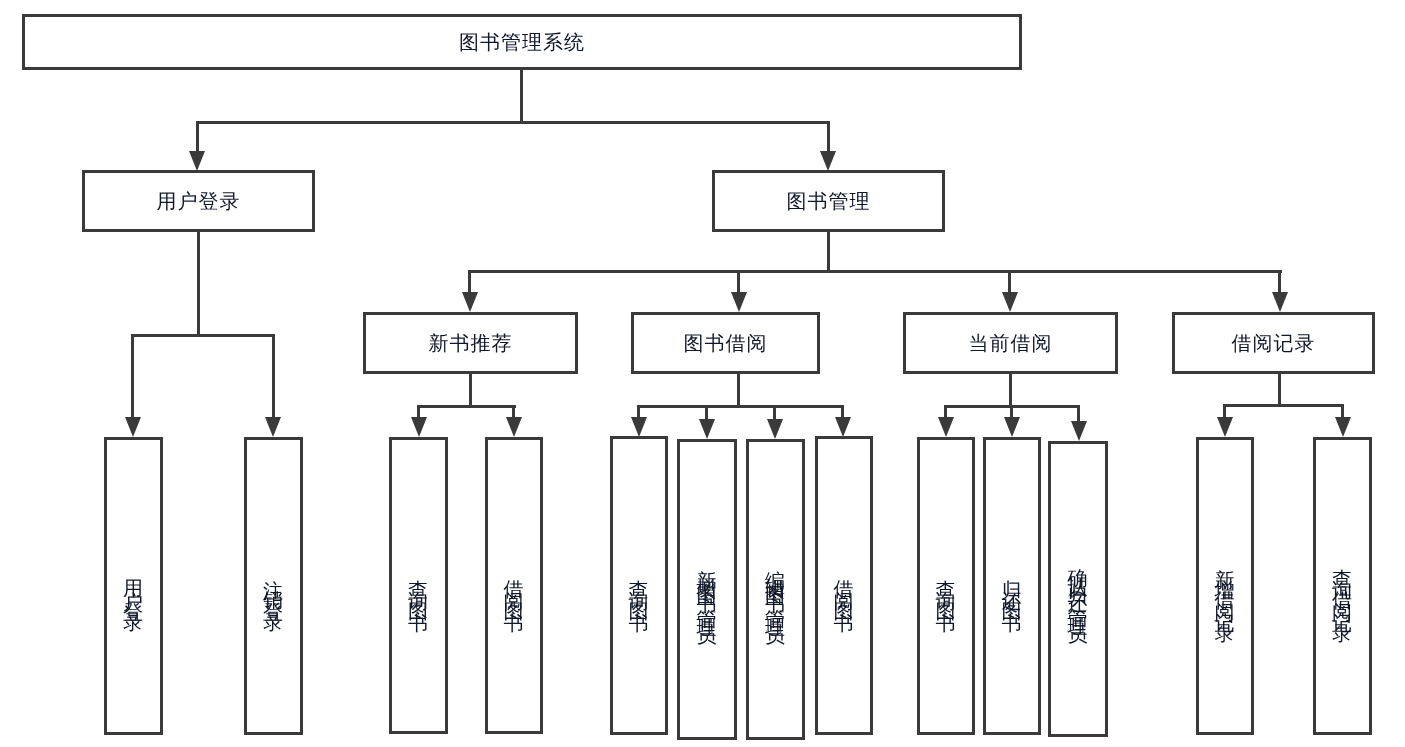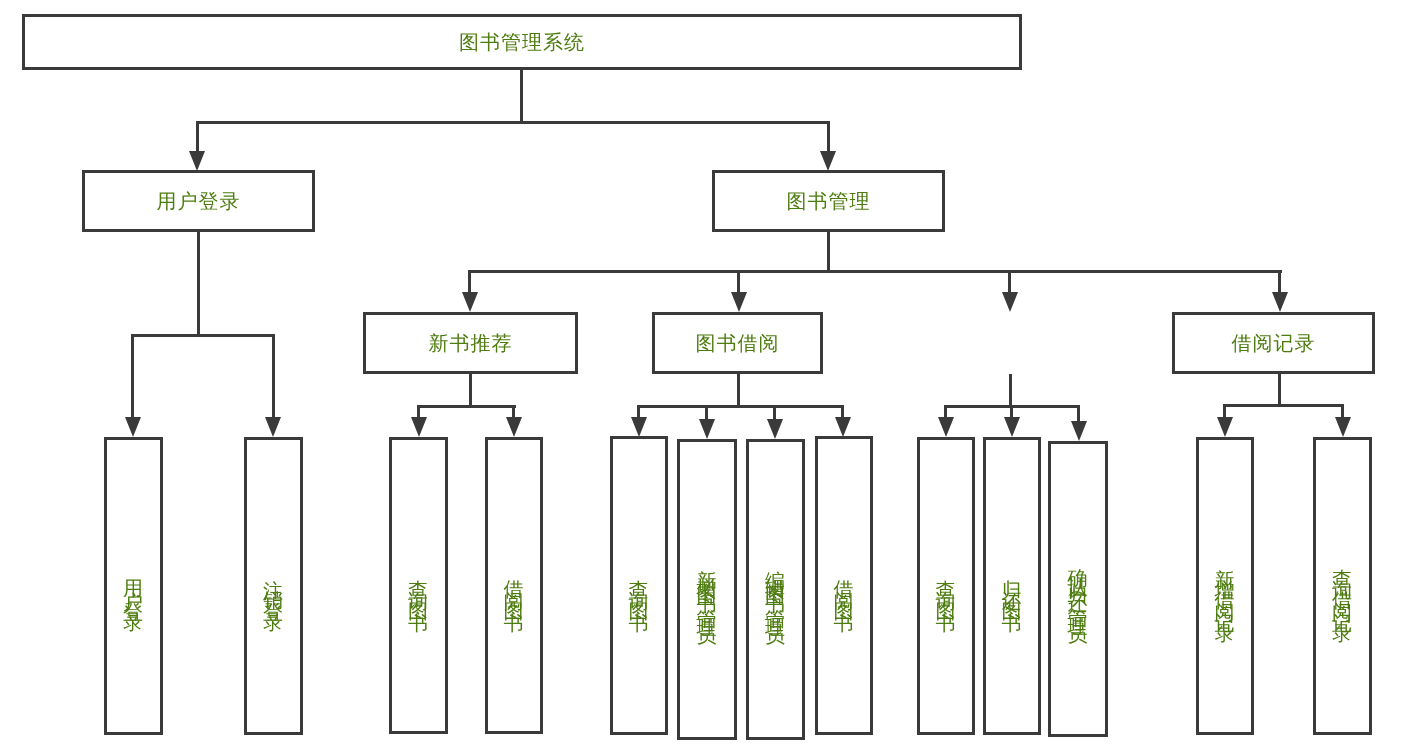--- a/index.html
+++ b/index.html
@@ -8,21 +8,21 @@
     width:1405px;height:747px;
     background:#ffffff;
     font-family:"Liberation Sans","DejaVu Sans",sans-serif;
     overflow:hidden;
   }
   .box{
     position:absolute;
     box-sizing:border-box;
     background:#ffffff;
     border:3px solid #3a3a3a;
-    color:#4d7c0f;
+    color:#0f172a;
     display:flex;
     align-items:center;
     justify-content:center;
   }
   .hbox{
     font-size:20px;
     letter-spacing:1px;
     white-space:nowrap;
   }
   .vbox{
@@ -80,21 +80,22 @@
   <div class="vl" style="left:468px;top:270px;height:25px"></div>
   <div class="arrow" style="left:462px;top:292px"></div>
   <div class="vl" style="left:737px;top:270px;height:25px"></div>
   <div class="arrow" style="left:731px;top:292px"></div>
   <div class="vl" style="left:1008px;top:270px;height:25px"></div>
   <div class="arrow" style="left:1002px;top:292px"></div>
   <div class="vl" style="left:1278px;top:270px;height:25px"></div>
   <div class="arrow" style="left:1272px;top:292px"></div>
 
   <div class="box hbox" style="left:363px;top:312px;width:215px;height:62px">新书推荐</div>
-  <div class="box hbox" style="left:652px;top:312px;width:171px;height:62px">图书借阅</div>
+  <div class="box hbox" style="left:631px;top:312px;width:189px;height:62px">图书借阅</div>
+  <div class="box hbox" style="left:903px;top:312px;width:215px;height:62px">当前借阅</div>
   <div class="box hbox" style="left:1172px;top:312px;width:203px;height:62px">借阅记录</div>
 
   <div class="vl" style="left:469px;top:374px;height:34px"></div>
   <div class="hl" style="left:417px;top:405px;width:99px"></div>
   <div class="vl" style="left:417px;top:405px;height:14px"></div>
   <div class="arrow" style="left:411px;top:417px"></div>
   <div class="vl" style="left:512px;top:405px;height:14px"></div>
   <div class="arrow" style="left:506px;top:417px"></div>
 
   <div class="vl" style="left:737px;top:374px;height:34px"></div>

